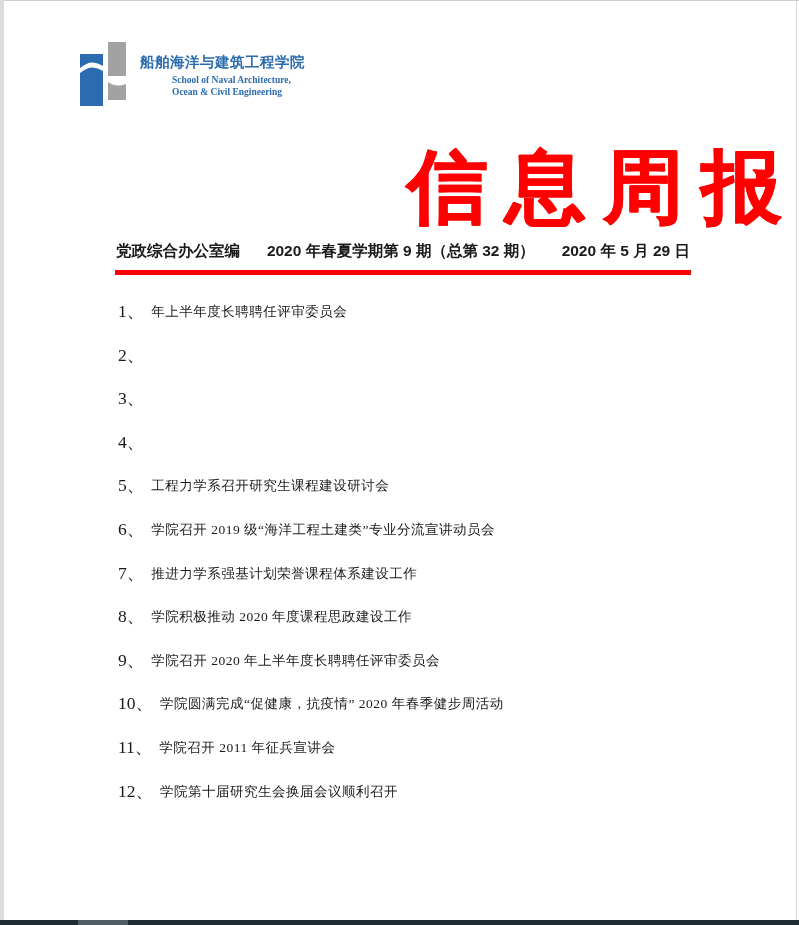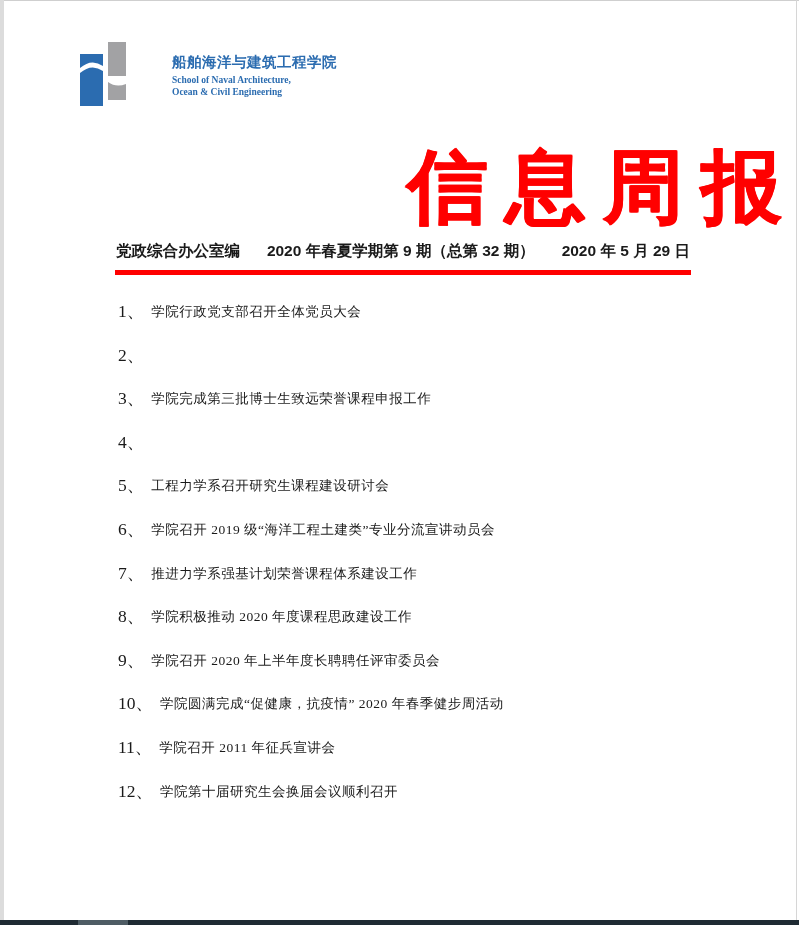--- a/index.html
+++ b/index.html
@@ -17,21 +17,21 @@
   .edge-right { position:absolute; right:2px; top:0; bottom:5px; width:1px; background:#d6d6d6; }
   .bottom-bar { position:absolute; left:0; right:0; bottom:0; height:5px; }
   .bottom-thumb { position:absolute; left:78px; width:50px; top:0; bottom:0; }
 
   
   .logo { position:absolute; left:78px; top:42px; display:flex; align-items:flex-start; }
   .logo-mark { width:49px; height:64px; flex:0 0 auto; }
   .logo-text { margin-left:13px; margin-top:11px; }
   .logo-cn {
     font-family:Liberation Serif, serif;
-    font-weight:bold; font-size:14.5px; letter-spacing:0.5px; white-space:nowrap;margin-left:32px;
+    font-weight:bold; font-size:14.5px; letter-spacing:0.5px; white-space:nowrap;
   }
   .logo-en {
     font-family:"Liberation Serif", serif;
     font-weight:bold; font-size:9.5px; line-height:11.5px; margin-top:3px; white-space:nowrap;
   }
 
   
   .title {
     position:absolute; top:134px; left:0; width:100%;
     text-align:right;
@@ -93,30 +93,29 @@
 <div class="masthead">
   <span>党政综合办公室编</span>
   <span>2020 年春夏学期第 9 期（总第 32 期）</span>
   <span>2020 年 5 月 29 日</span>
 </div>
 <div class="rule" style="background-color: rgb(255, 0, 0);"></div>
 
 <div class="toc">
   <div class="toc-item">
     <span class="toc-num">1、</span>
-    <span class="toc-txt">学院行政党支部召开全体党员大会</span>
+    <span class="toc-txt">年上半年度长聘聘任评审委员会</span>
   </div>
 
   <div class="toc-item">
     <span class="toc-num">2、</span>
   </div>
 
   <div class="toc-item">
     <span class="toc-num">3、</span>
-    <span class="toc-txt">学院完成第三批博士生致远荣誉课程申报工作</span>
   </div>
 
   <div class="toc-item">
     <span class="toc-num">4、</span>
   </div>
 
   <div class="toc-item">
     <span class="toc-num">5、</span>
     <span class="toc-txt">工程力学系召开研究生课程建设研讨会</span>
   </div>

